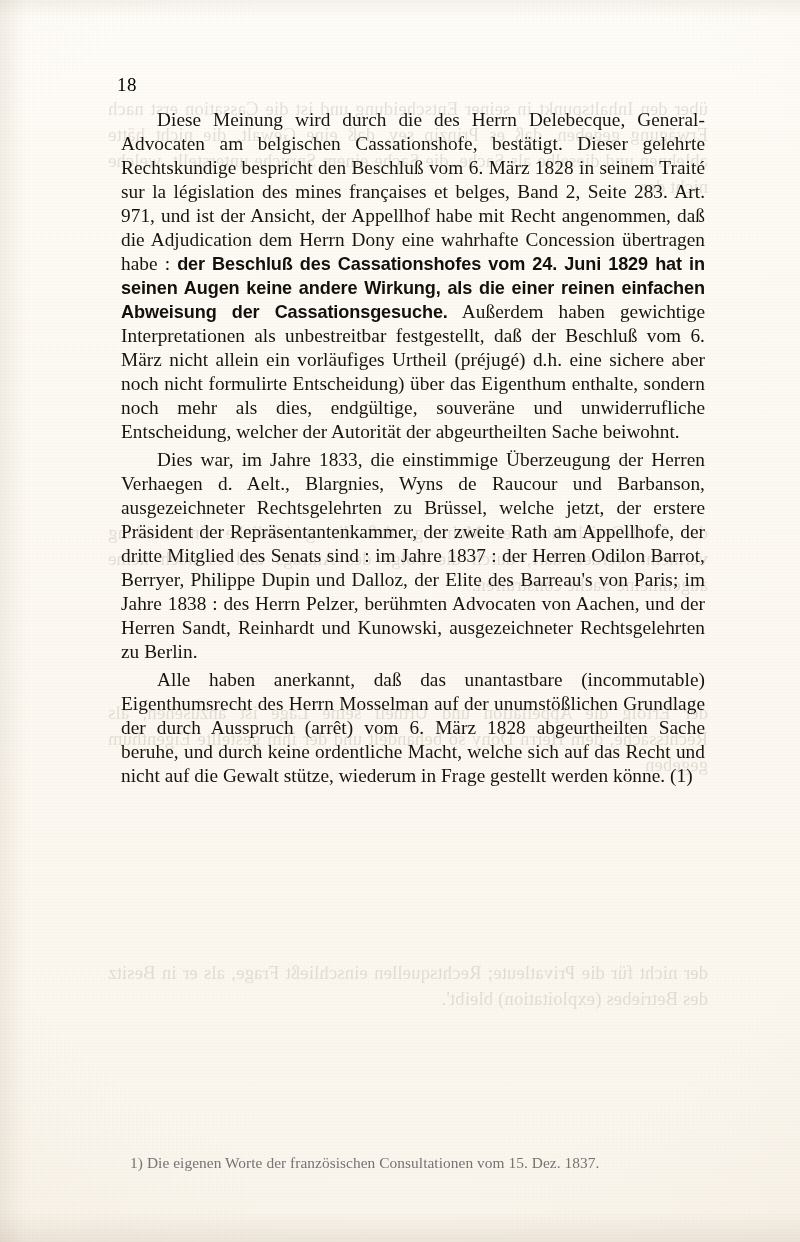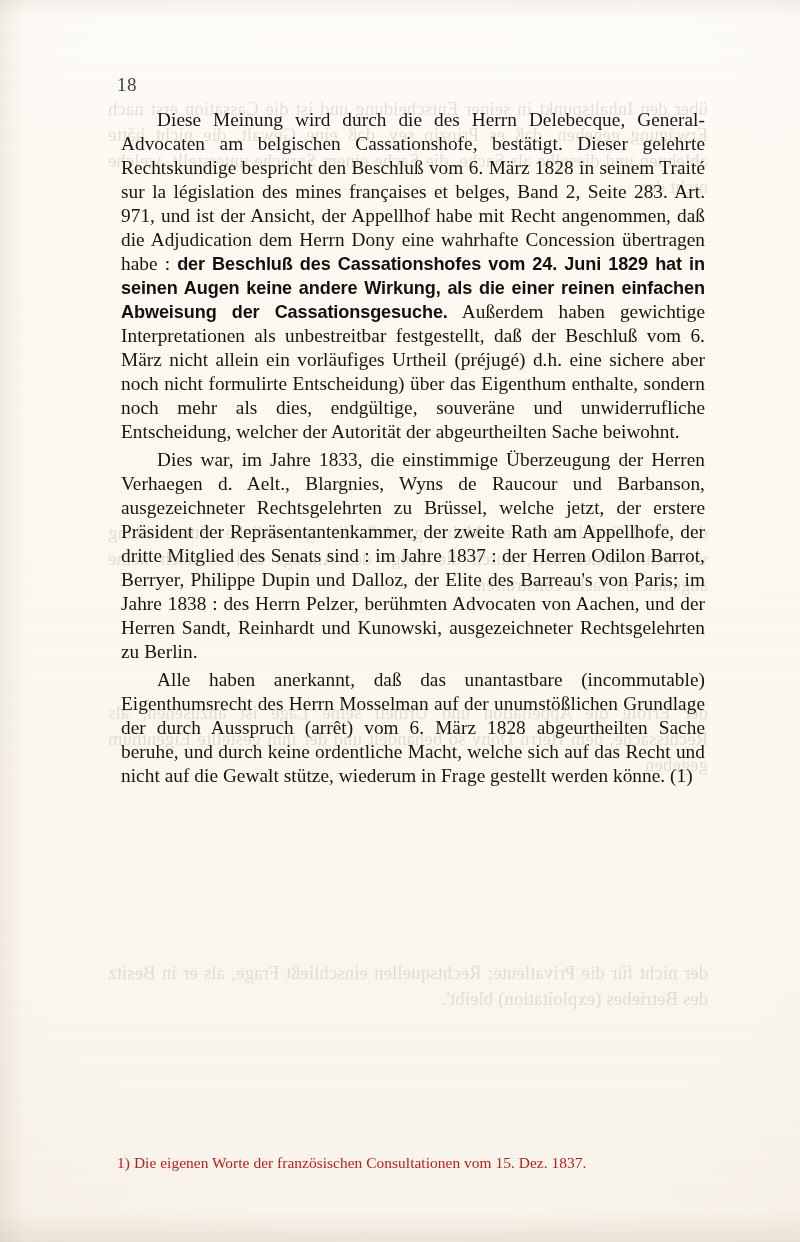--- a/index.html
+++ b/index.html
@@ -63,21 +63,21 @@
     inset: 0;
   }
 
   .folio {
     position: absolute;
     left: 117px;
     top: 74px;
     font-size: 19px;
     line-height: 22px;
     letter-spacing: .5px;
-    color: #404040;
+    color: #000000;
   }
 
   .textblock {
     position: absolute;
     left: 117px;
     top: 104px;
     width: 592px;
   }
 
   p.para {
@@ -98,26 +98,26 @@
   b.strong {
     font-family: "Liberation Sans", "DejaVu Sans", sans-serif;
     font-weight: bold;
     font-size: 18.1px;
     letter-spacing: -0.1px;
     color: #120f0c;
   }
 
   .footnote {
     position: absolute;
-    left: 117px;
+    left: 130px;
     top: 1153px;
     width: 592px;
     font-size: 15.4px;
     line-height: 20px;
-    color: #b91c1c;
+    color: #737373;
     letter-spacing: .05px;
   }
   .footnote .fn-marker { margin-right: 4px; }
 
   
   .gutter {
     position: absolute;
     left: 0; top: 0; bottom: 0;
     width: 26px;
     background: linear-gradient(90deg, rgba(150,128,100,0.11), rgba(150,128,100,0));

